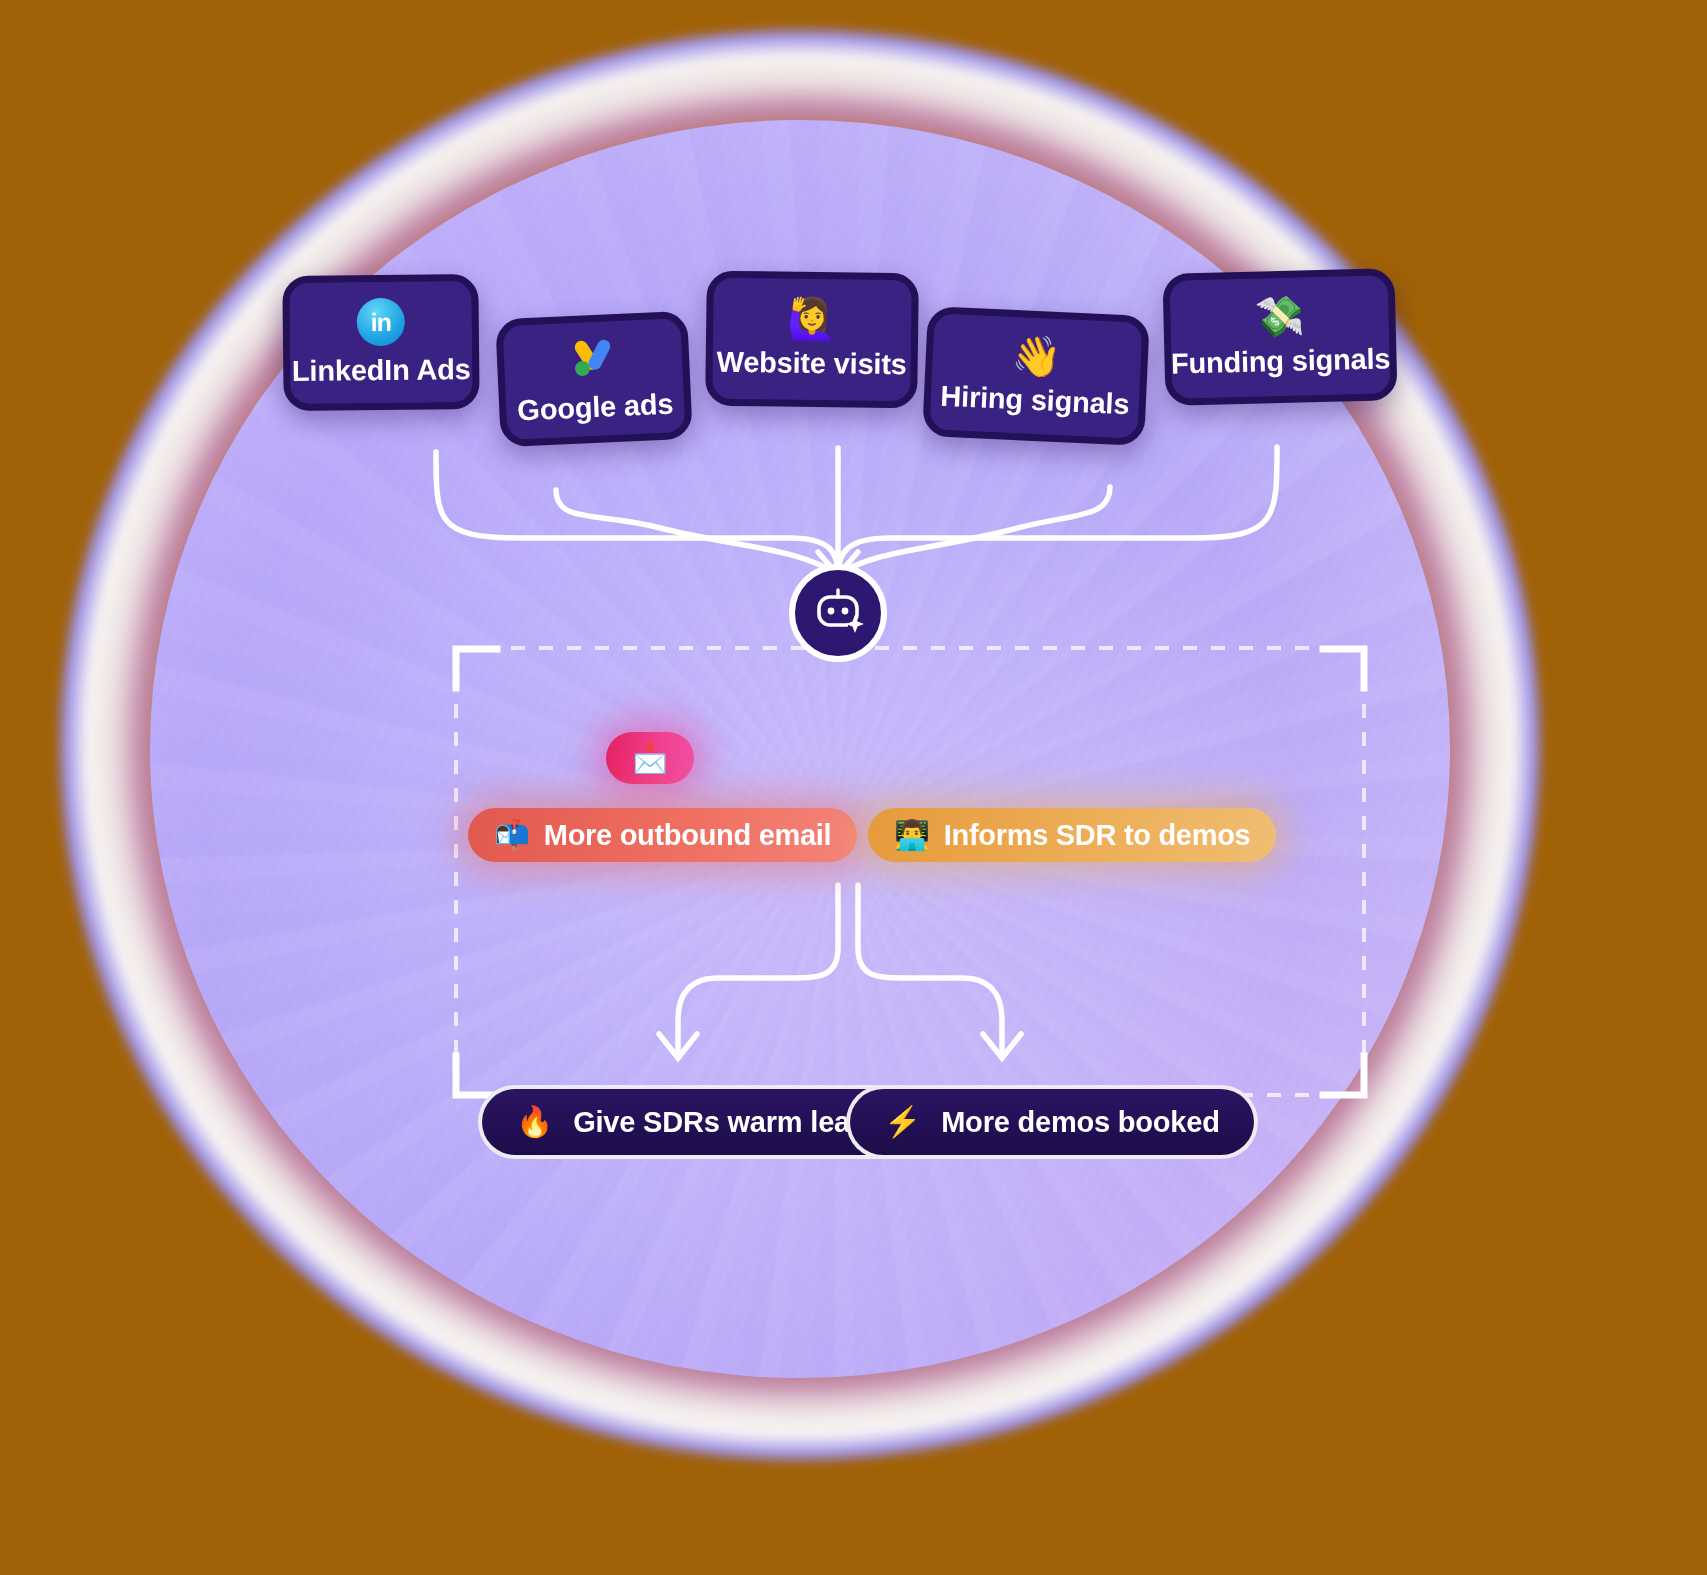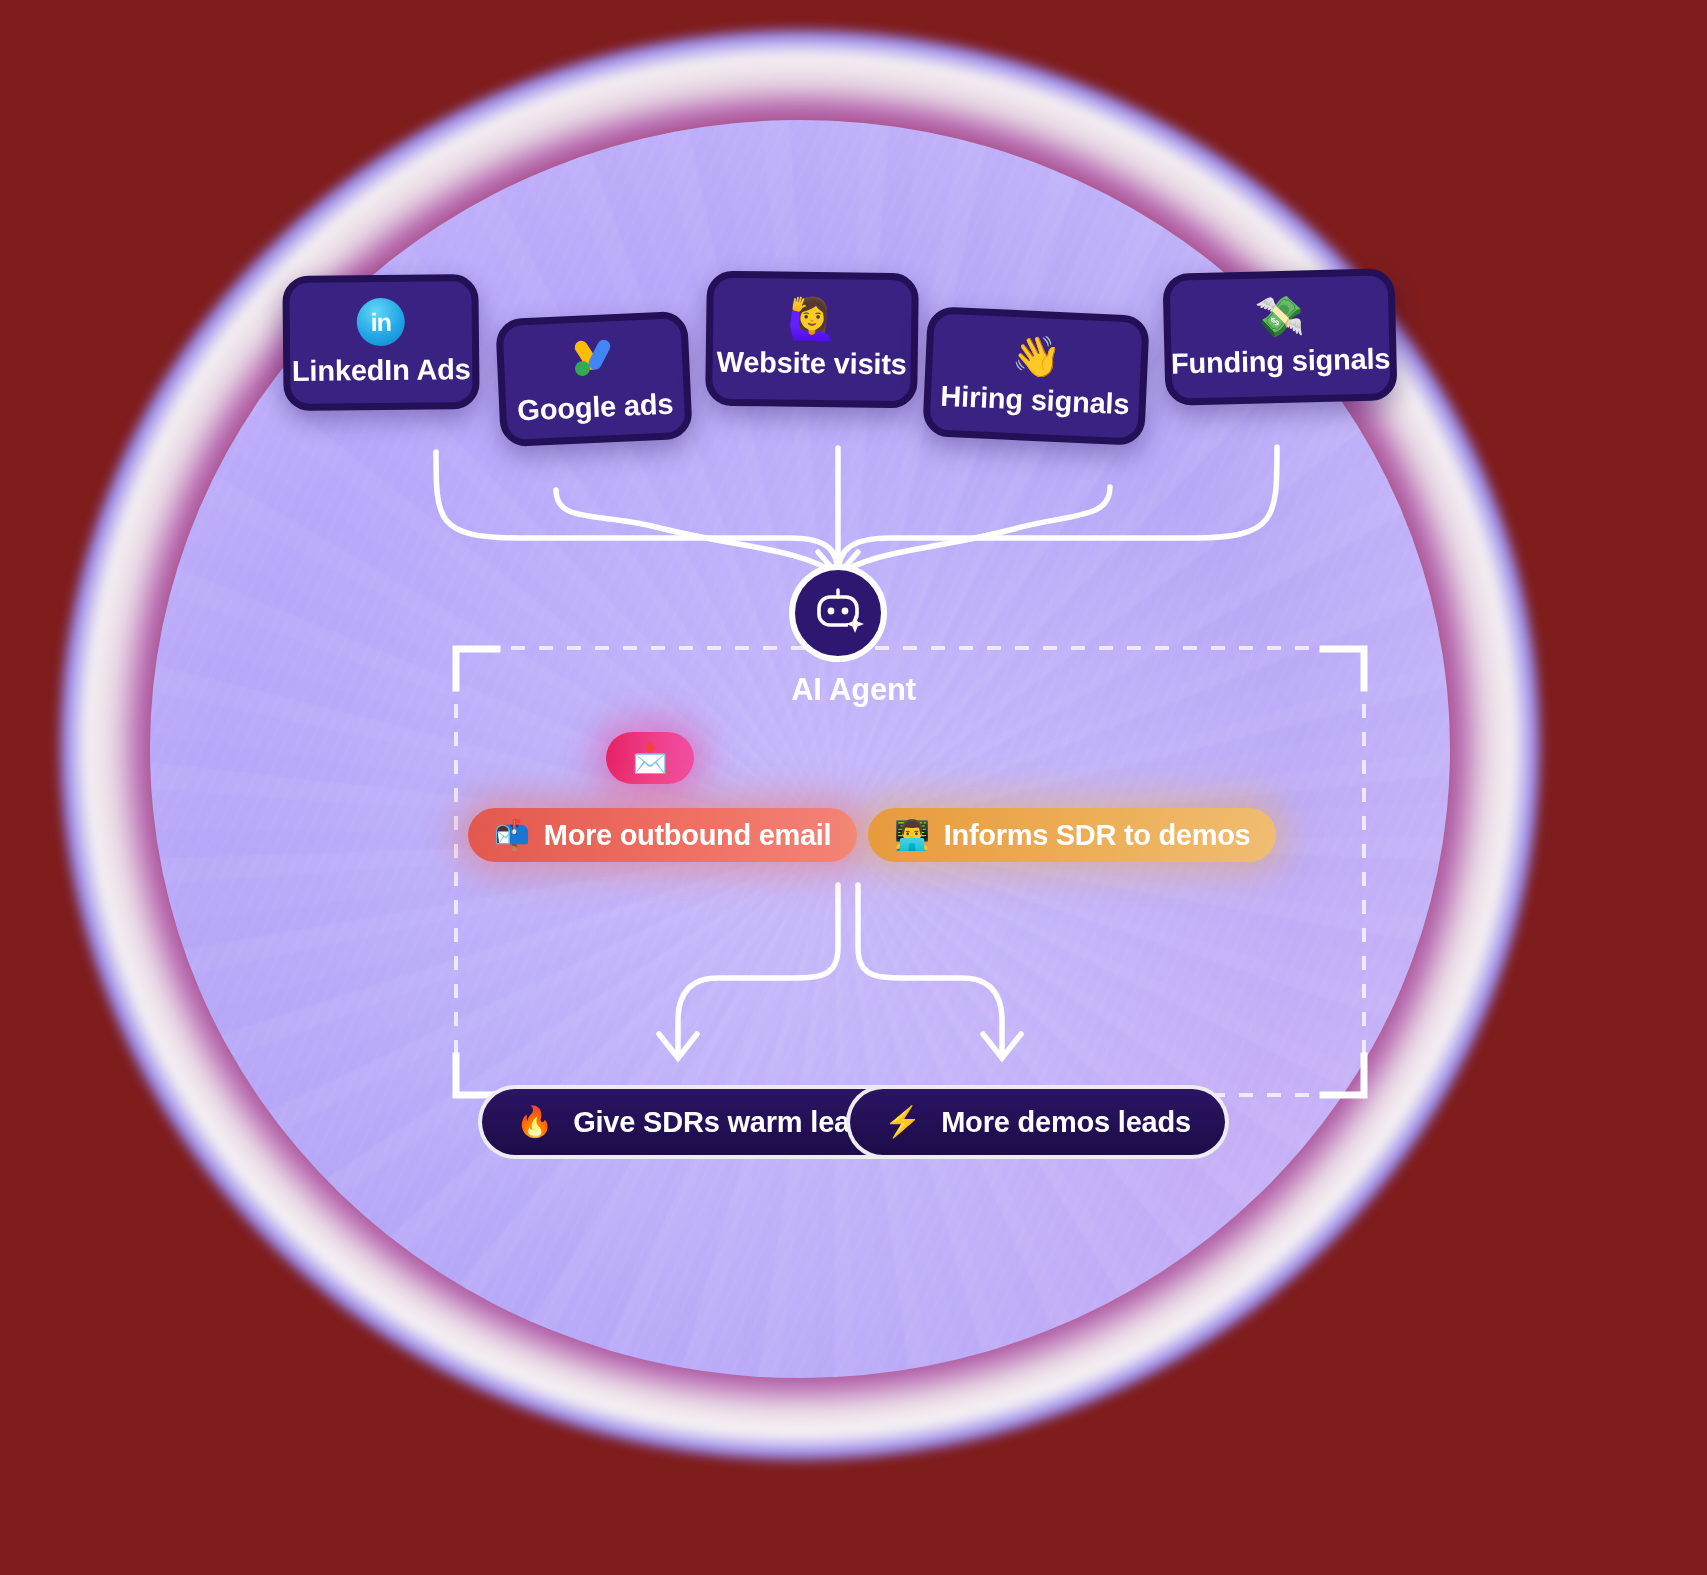--- a/index.html
+++ b/index.html
@@ -7,21 +7,21 @@
     width: 1707px;
     height: 1575px;
     background: #000000;
     font-family: "Liberation Sans", sans-serif;
     overflow: hidden;
   }
   #stage {
     position: relative;
     width: 1707px;
     height: 1575px;
-    background: #7f1d1d;
+    background: #a16207;
   }
 
   
   .orb-glow-outer {
     position: absolute;
     left: 60px; top: 30px;
     width: 1480px; height: 1430px;
     border-radius: 50%;
     background:
       radial-gradient(ellipse at 50% 50%,
@@ -276,21 +276,20 @@
         <svg width="56" height="52" viewBox="0 0 56 52">
           <path d="M28 5 v7" stroke="#fff" stroke-width="3.4" stroke-linecap="round" fill="none"></path>
           <rect x="9" y="12" width="38" height="28" rx="11" ry="11" fill="none" stroke="#fff" stroke-width="3.6"></rect>
           <circle cx="21" cy="26" r="3.4" fill="#fff"></circle>
           <circle cx="35" cy="26" r="3.4" fill="#fff"></circle>
           <path d="M38 30 L52 38 L38 46 Z" fill="#2e1771"></path>
           <path d="M45 30 l2.6 6.4 L54 39 l-6.4 2.6 L45 48 l-2.6 -6.4 L36 39 l6.4 -2.6 Z" fill="#fff"></path>
         </svg>
       </span>
     </div>
-    <div class="agent-label">AI Agent</div>
 
     <div class="pill pill-identify">
       <span class="pemoji">📩</span>
     </div>
 
     <div class="pill pill-outbound">
       <span class="pemoji">📬</span>
       <span>More outbound email</span>
     </div>
 
@@ -299,17 +298,17 @@
       <span>Informs SDR to demos</span>
     </div>
 
     <div class="outcome outcome-leads">
       <span class="oemoji">🔥</span>
       <span>Give SDRs warm leads</span>
     </div>
 
     <div class="outcome outcome-demos">
       <span class="oemoji">⚡</span>
-      <span>More demos leads</span>
+      <span>More demos booked</span>
     </div>
 
   </div>
 </div>
 
 </body></html>

